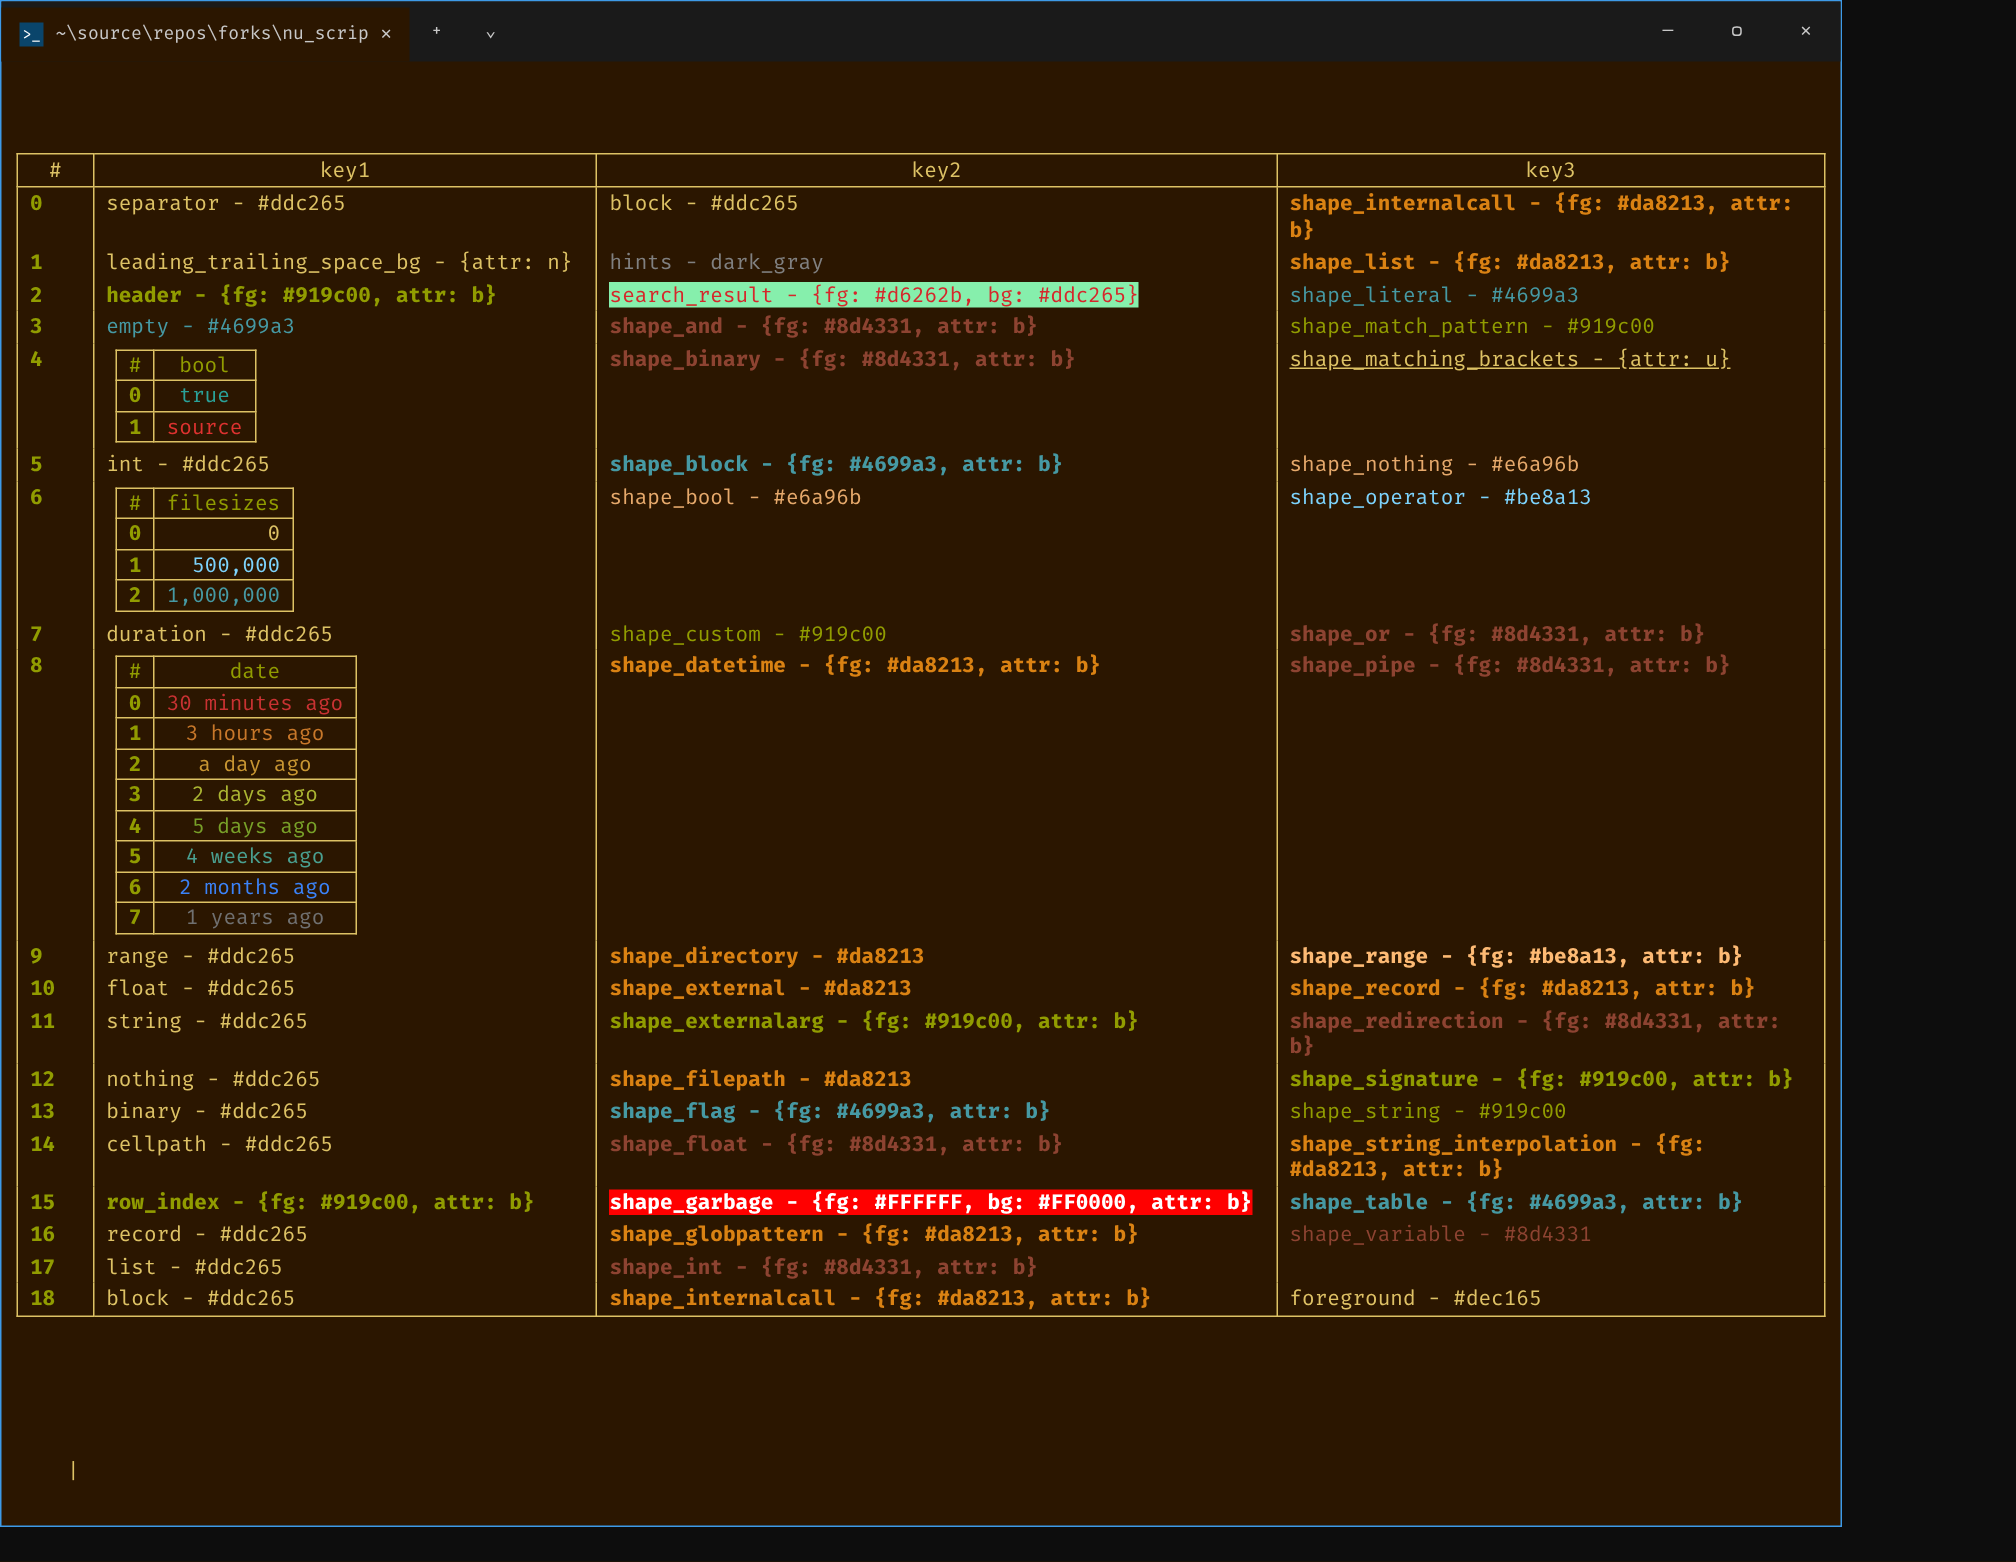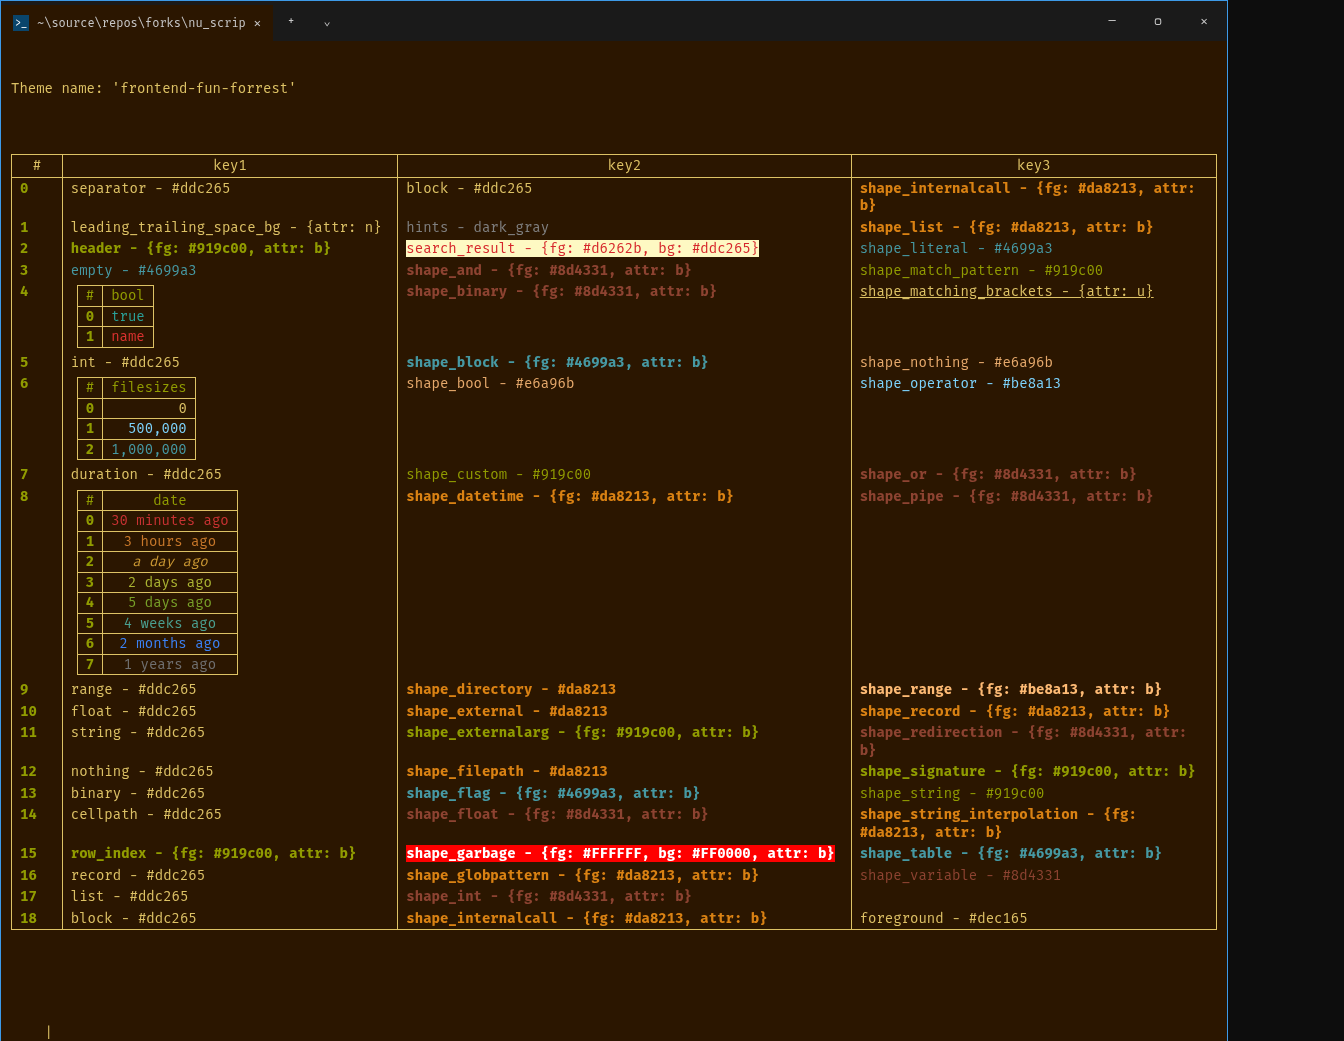--- a/index.html
+++ b/index.html
@@ -78,21 +78,21 @@
 }
 table.main th { text-align: center; font-weight: normal; }
 .col-idx { text-align: right; color: #919c00; font-weight: bold; }
 .col-key { white-space: normal; }
 
 .row-idx-style { color: #919c00; font-weight: bold; }
 .header-style  { color: #919c00; font-weight: bold; }
 .ddc { color: #ddc265; }
 .empty { color: #4699a3; }
 .hints { color: #808080; }
-.search-res { color: #d6262b; background: #fef9c3; }
+.search-res { color: #d6262b; background: #86efac; }
 .block-b   { color: #4699a3; font-weight: bold; }
 .e6a96b    { color: #e6a96b; }
 .da8213-b  { color: #da8213; font-weight: bold; margin-top: 32px; }
 .c919c00   { color: #919c00; }
 .c919c00-b { color: #919c00; font-weight: bold; }
 .be8a13    { color: #7dd3fc; }
 .be8a13-b  { color: #fdba74; font-weight: bold; }
 .c8d4331   { color: #8d4331; }
 .c8d4331-b { color: #8d4331; font-weight: bold; }
 .garbage   { color: #FFFFFF; background: #FF0000; font-weight: bold; }
@@ -111,21 +111,21 @@
   text-align: center;
 }
 table.sub th { text-align: center; }
 table.sub .idx { text-align: right; color: #919c00; font-weight: bold; }
 
 .btrue  { color: #2aa198; }
 .bfalse { color: #dc322f; }
 
 .d30m  { color: #c83232; }
 .d3h   { color: #c8782a; }
-.d1d   { color: #c89632; font-style: italic; }
+.d1d   { color: #c89632; }
 .d2d   { color: #aab432; }
 .d5d   { color: #78a028; }
 .d4w   { color: #4aa090; }
 .d2mo  { color: #3b82f6; }
 .d2y   { color: #707070; }
 
 .cursor { color: #ddc265; }
 </style>
 </head>
 <body>
@@ -141,21 +141,20 @@
     <div class="tab-add">+</div>
     <div class="tab-chev">⌄</div>
     <div class="winbtns">
       <div class="winbtn">—</div>
       <div class="winbtn">▢</div>
       <div class="winbtn">✕</div>
     </div>
   </div>
 
   <div class="term">
-    <div class="theme-line">Theme name: 'frontend-fun-forrest'</div>
 
     <table class="main">
       <thead>
         <tr>
           <th style="width:34px">#</th>
           <th style="width:320px">key1</th>
           <th style="width:440px">key2</th>
           <th style="width:350px">key3</th>
         </tr>
       </thead>
@@ -167,21 +166,21 @@
                     <th class="header-style">bool</th>
                   </tr>
                 </thead>
                 <tbody>
                   <tr>
                     <td class="idx">0</td>
                     <td class="btrue" style="">true</td>
                   </tr>
                   <tr>
                     <td class="idx">1</td>
-                    <td class="bfalse" style="">name</td>
+                    <td class="bfalse" style="">source</td>
                   </tr>
                 </tbody>
               </table>
             </td><td class="col-key" style="border-top: 0px; border-bottom: 0px;"><span class="c8d4331-b">shape_binary - {fg: #8d4331, attr: b}</span></td><td class="col-key" style="border-top: 0px; border-bottom: 0px;"><span class="mbrackets">shape_matching_brackets - {attr: u}</span></td></tr><tr><td class="col-idx" style="border-top: 0px; border-bottom: 0px;">5</td><td class="col-key" style="border-top: 0px; border-bottom: 0px;"><span class="ddc">int - #ddc265</span></td><td class="col-key" style="border-top: 0px; border-bottom: 0px;"><span class="block-b">shape_block - {fg: #4699a3, attr: b}</span></td><td class="col-key" style="border-top: 0px; border-bottom: 0px;"><span class="e6a96b">shape_nothing - #e6a96b</span></td></tr><tr><td class="col-idx" style="border-top: 0px; border-bottom: 0px;">6</td><td class="col-key" style="border-top: 0px; border-bottom: 0px;">
               <table class="sub">
                 <thead>
                   <tr>
                     <th class="header-style">#</th>
                     <th class="header-style">filesizes</th>
                   </tr>

